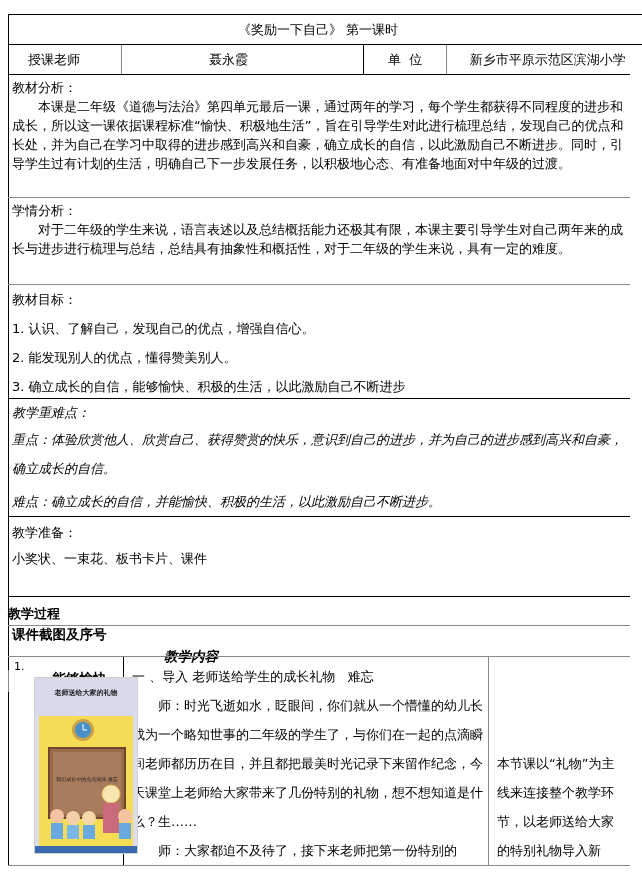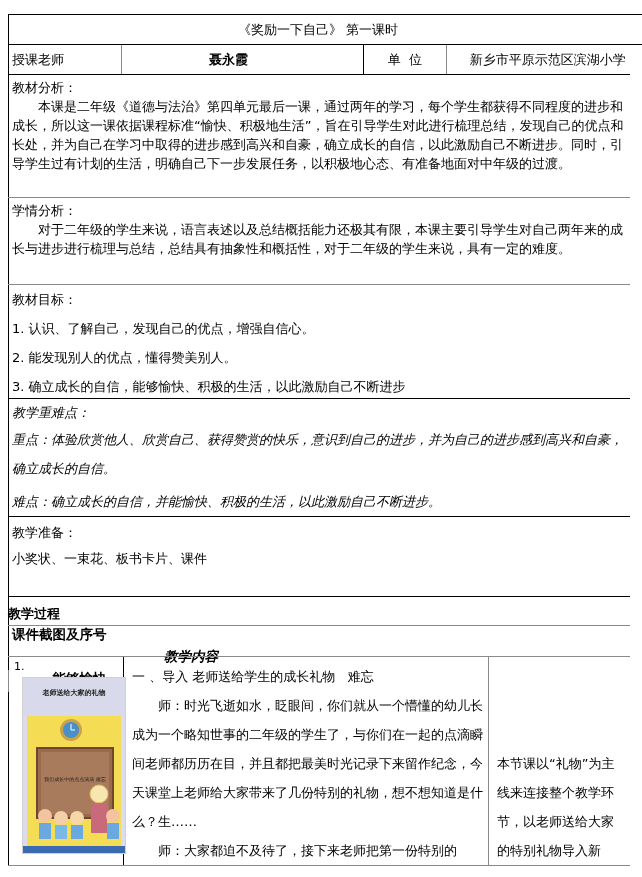--- a/index.html
+++ b/index.html
@@ -15,39 +15,39 @@
   .vl { border-left: 1px solid #8a8a8a; }
   .vl-dark { border-left: 1px solid #000; }
   .block { padding: 3px 4px 3px 4px; line-height: 19px; }
   .block p { margin: 0; }
   .indent { text-indent: 2em; }
   .spaced p { line-height: 29px; }
   .left-border { position: absolute; left: 8px; top: 14px; width: 1px; height: 852px; background: #000; }
   .proc-header { height: 29px; display: flex; align-items: flex-end; padding-bottom: 2px; font-weight: bold; }
   .proc-cols { display: flex; height: 31px; font-weight: bold; font-size: 13.5px; }
   .proc-body { display: flex; height: 210px; border-bottom: 1px solid #8a8a8a; }
-  .img-box { width: 102px; height: 175px; margin-top: 4px; margin-left: 8px; position: relative; overflow: hidden;
+  .img-box { width: 102px; height: 175px; margin-top: 4px; margin-left: 20px; position: relative; overflow: hidden;
              background: #14b8a6; border: 1px solid #d0d0d0; text-decoration: underline; }
   .content p { margin: 0; line-height: 29px; }
   .intent p { margin: 0; line-height: 29px; }
 </style>
 </head>
 <body>
 
 <div class="left-border"></div>
 
 <div class="doc">
 
   <div class="row title-row">
     <span>《奖励一下自己》 第一课时</span>
   </div>
 
   <div class="row cells">
-    <div class="cell" style="width:115px; padding-left:4px;">授课老师</div>
-    <div class="cell vl" style="width:217px; justify-content:center;font-weight:bold;">聂永霞</div>
+    <div class="cell" style="width:115px; padding-left:20px;">授课老师</div>
+    <div class="cell vl" style="width:217px; justify-content:center;">聂永霞</div>
     <div class="cell vl-dark" style="width:85px; justify-content:center; white-space:pre;margin-left:28px;">单  位</div>
     <div class="cell vl" style="width:205px; justify-content:center;">新乡市平原示范区滨湖小学</div>
   </div>
 
   <div class="row block" style="height:123px; width:622px;">
     <p>教材分析：</p>
     <p class="indent">本课是二年级《道德与法治》第四单元最后一课，通过两年的学习，每个学生都获得不同程度的进步和成长，所以这一课依据课程标准“愉快、积极地生活”，旨在引导学生对此进行梳理总结，发现自己的优点和长处，并为自己在学习中取得的进步感到高兴和自豪，确立成长的自信，以此激励自己不断进步。同时，引导学生过有计划的生活，明确自己下一步发展任务，以积极地心态、有准备地面对中年级的过渡。</p>
   </div>
 
   <div class="row block grey" style="height:87px; width:622px;">

